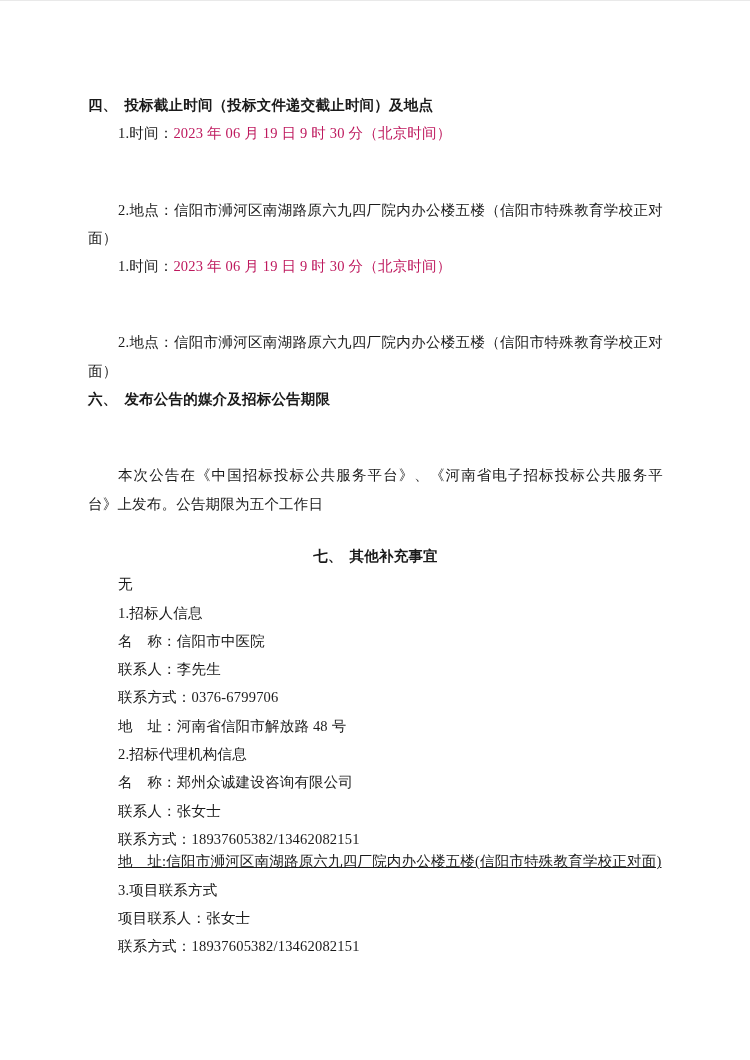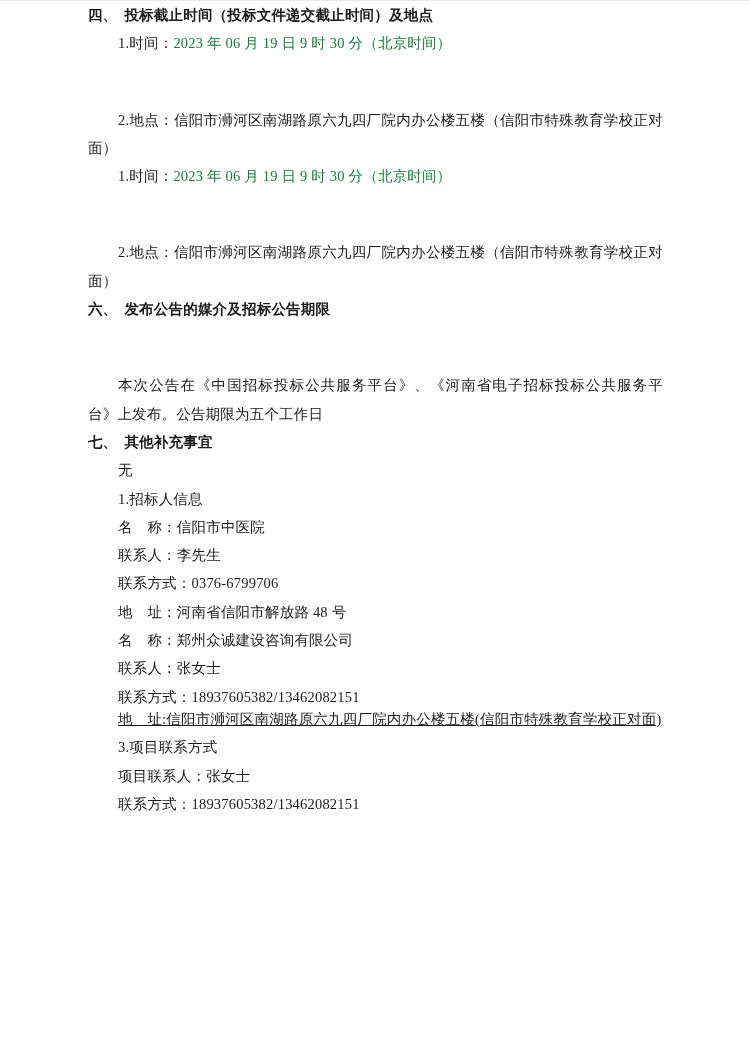--- a/index.html
+++ b/index.html
@@ -15,20 +15,21 @@
     color: #1a1a1a;
     border-top: 1px solid #e9e9e9;
     box-sizing: border-box;
     overflow: hidden;
   }
   .doc {
     position: absolute;
     left: 88px;
     top: 0;
     width: 575px;
+    padding-top: 90px;
   }
   .line {
     font-size: 14.5px;
     line-height: 28.3px;
     white-space: nowrap;
     letter-spacing: 0.2px;
   }
   .line.heading {
     font-weight: 700;
     white-space: nowrap;
@@ -43,44 +44,45 @@
   .line.body-just {
     white-space: normal;
     text-align: justify;
     text-align-last: justify;
     margin-top: 48px;
   }
   .line.cont {
     padding-left: 0;
   }
   .red {
-    color: #15803d;
+    color: #be185d;
   }
 </style>
 </head>
 <body>
 
 <div class="doc" id="doc">
     <div class="line heading"><span class="num">四、</span><span>投标截止时间（投标文件递交截止时间）及地点</span></div>
     <div class="line body"><span>1.时间：</span><span class="red">2023 年 06 月 19 日 9 时 30 分（北京时间）</span></div>
     <div class="line body-just"><span>2.地点：信阳市浉河区南湖路原六九四厂院内办公楼五楼（信阳市特殊教育学校正对</span></div>
     <div class="line cont"><span>面）</span></div>
     <div class="line body"><span>1.时间：</span><span class="red">2023 年 06 月 19 日 9 时 30 分（北京时间）</span></div>
     <div class="line body-just"><span>2.地点：信阳市浉河区南湖路原六九四厂院内办公楼五楼（信阳市特殊教育学校正对</span></div>
     <div class="line cont"><span>面）</span></div>
     <div class="line heading"><span class="num">六、</span><span>发布公告的媒介及招标公告期限</span></div>
     <div class="line body-just"><span>本次公告在《中国招标投标公共服务平台》、《河南省电子招标投标公共服务平</span></div>
     <div class="line cont"><span>台》上发布。公告期限为五个工作日</span></div>
-    <div class="line heading" style="margin-top: 0;"><span class="num">七、</span><span>其他补充事宜</span></div>
+    <div class="line heading" style="margin-top: 24px; text-align: center;"><span class="num">七、</span><span>其他补充事宜</span></div>
     <div class="line body"><span>无</span></div>
     <div class="line body"><span>1.招标人信息</span></div>
     <div class="line body"><span>名　称：信阳市中医院</span></div>
     <div class="line body"><span>联系人：李先生</span></div>
     <div class="line body"><span>联系方式：0376-6799706</span></div>
     <div class="line body"><span>地　址：河南省信阳市解放路 48 号</span></div>
+    <div class="line body"><span>2.招标代理机构信息</span></div>
     <div class="line body"><span>名　称：郑州众诚建设咨询有限公司</span></div>
     <div class="line body"><span>联系人：张女士</span></div>
     <div class="line body"><span>联系方式：18937605382/13462082151</span></div>
     <div class="line body" style="margin-top: -6px; text-decoration: underline;"><span>地　址:信阳市浉河区南湖路原六九四厂院内办公楼五楼(信阳市特殊教育学校正对面)</span></div>
     <div class="line body"><span>3.项目联系方式</span></div>
     <div class="line body"><span>项目联系人：张女士</span></div>
     <div class="line body"><span>联系方式：18937605382/13462082151</span></div>
   </div>
 
 </body></html>

